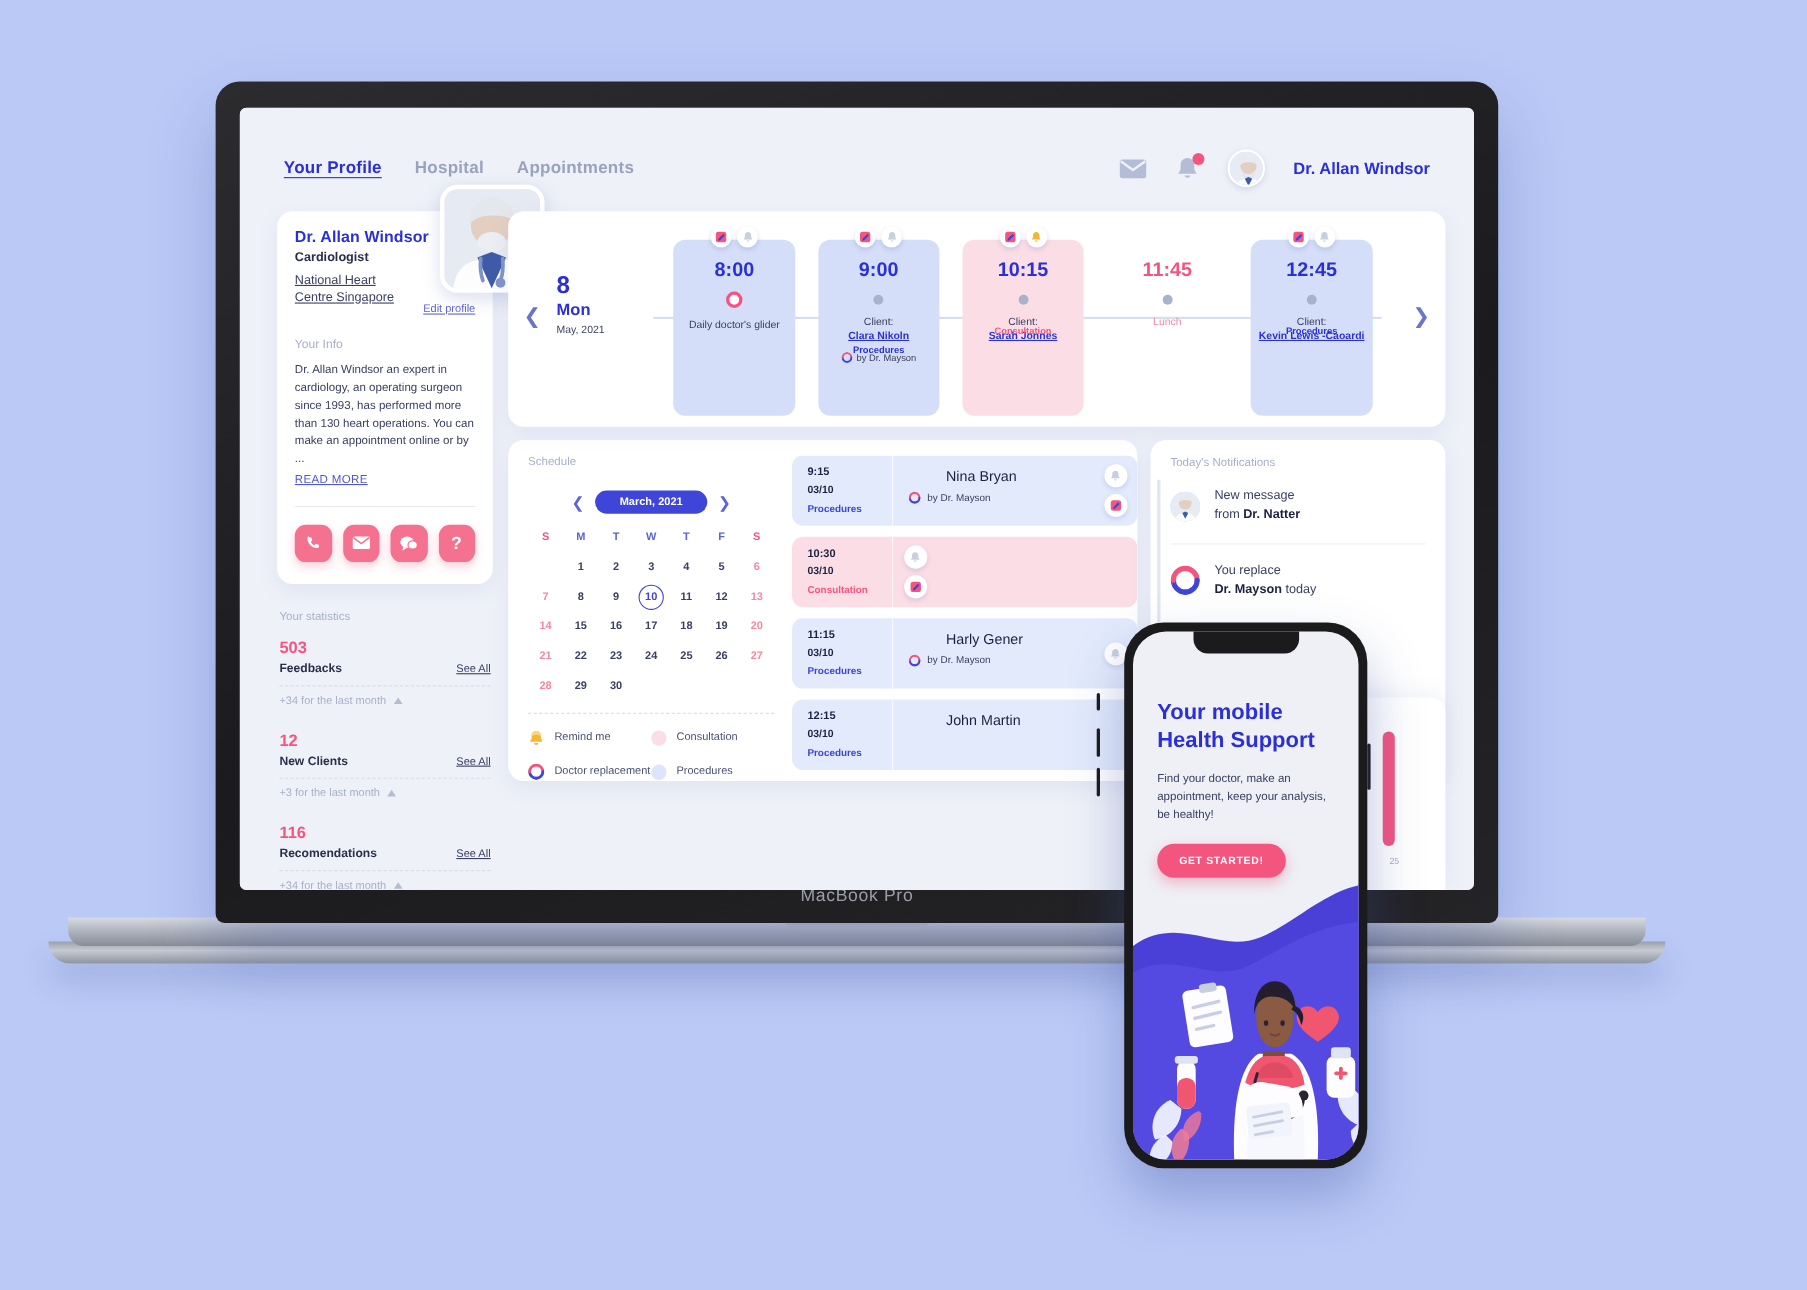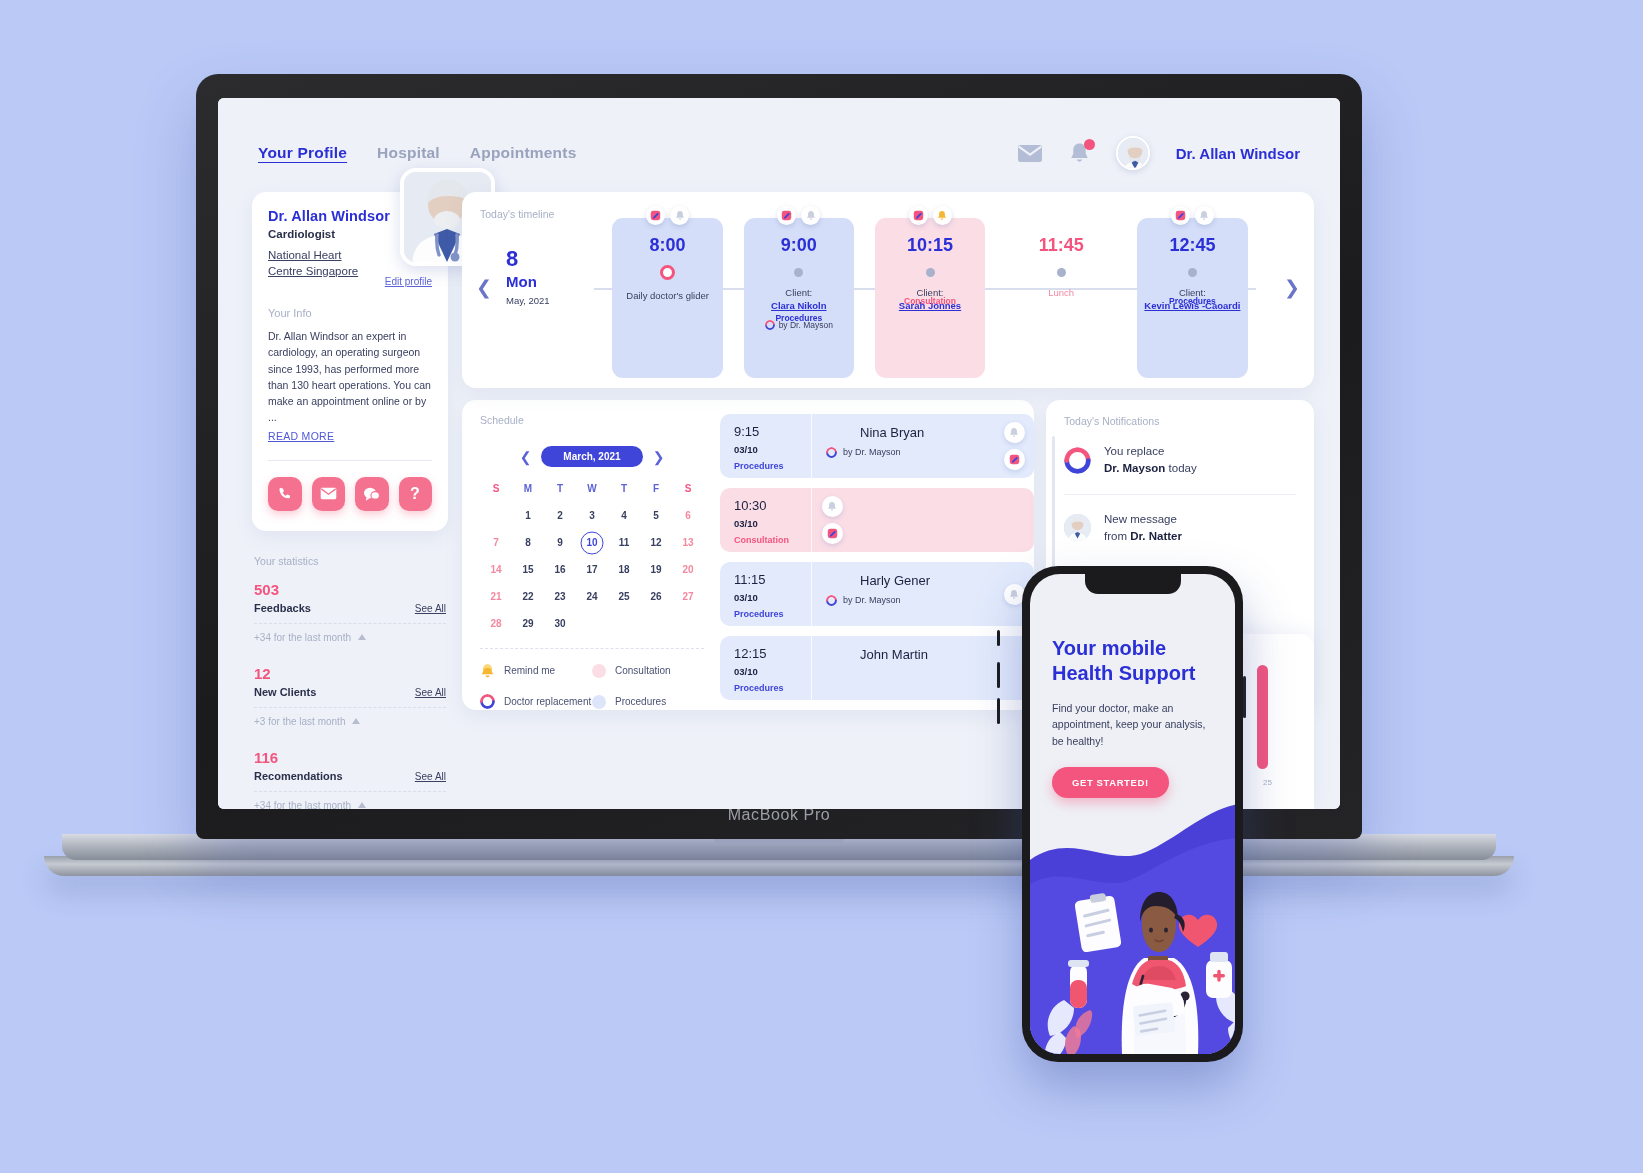--- a/index.html
+++ b/index.html
@@ -151,21 +151,21 @@
   .cal-sep { border-top: 1px dashed #dde1ec; margin-top: 14px; }
   .legend { display: grid; grid-template-columns: 1fr 1fr; row-gap: 16px; margin-top: 14px; }
   .leg { display: flex; align-items: center; gap: 9px; color: #4a5273; font-size: 10px; }
   .leg-sw { width: 14px; height: 14px; border-radius: 50%; }
   .leg-sw.cons { background: #fbdde6; } .leg-sw.proc { background: #dde5fa; }
 
   .sched-right { flex: 1; padding: 0 0 0 0; overflow: hidden; position: relative; }
   .appt { display: flex; border-radius: 10px; margin: 0 0 10px 0; height: 64px; align-items: stretch; overflow: hidden; }
   .appt.blue { background: #e2eafc; } .appt.pink { background: #fbdde6; }
   .appt-l { width: 92px; padding: 10px 0 0 14px; border-right: 1px solid rgba(255,255,255,.75); }
-  .appt-time { font-weight: 400; font-size: 13px; color: #1c2140; }
+  .appt-time { font-weight: 700; font-size: 10px; color: #1c2140; }
   .appt-date { font-weight: 700; font-size: 9.5px; color: #1c2140; margin-top: 5px; }
   .appt-tag { font-size: 9px; font-weight: 700; margin-top: 6px; }
   .appt-tag.blue { color: #3f45d8; } .appt-tag.pink { color: #f4557f; }
   .appt-r { flex: 1; padding: 11px 0 0 14px; }
   .appt-client { font-size: 13px; color: #1c2140; font-weight: 400; line-height: 1.2; margin-left: 34px; }
   .appt-by { display: flex; align-items: center; gap: 6px; color: #3a4060; font-size: 9px; margin-top: 6px; }
   .appt-btns { width: 40px; display: flex; flex-direction: column; align-items: center; justify-content: center; gap: 6px; }
   .rnd { width: 21px; height: 21px; border-radius: 50%; background: #fff; display: flex; align-items: center; justify-content: center; box-shadow: 0 2px 5px rgba(80,100,170,.2); font-size: 10px; cursor: pointer; }
 
   .notif-card { width: 268px; flex: none; background: #fff; border-radius: 14px; box-shadow: 0 6px 18px rgba(110,130,190,.10); padding: 15px 18px; position: relative; }
@@ -338,21 +338,20 @@
                     <span>+34 for the last month</span>
                     <span class="tri-up"></span>
                   </div>
                 </div>
               </div>
             </div>
 
             <div class="col-right">
 
               <div class="card timeline">
-                <div class="card-title">Today's timeline</div>
                 <div class="tl-arrow left">❮</div>
                 <div class="tl-arrow right">❯</div>
 
                 <div class="tl-date">
                   <div class="tl-day">8</div>
                   <div class="tl-dow">Mon</div>
                   <div class="tl-my">May, 2021</div>
                 </div>
 
                 <div class="tl-rail"></div>
@@ -672,45 +671,45 @@
                     </div>
 
                   </div>
                 </div>
 
                 <div class="notif-card">
                   <div class="card-title">Today's Notifications</div>
                   <div class="scrollbar"></div>
 
                   <div class="notif">
+                    <div class="notif-av">
+                      <svg width="27" height="27" viewBox="0 0 34 34">
+                        <rect width="34" height="34" fill="#e7ebf4"></rect>
+                        <path d="M5 34c1-7 5.5-10 12-10s11 3 12 10z" fill="#fbfcfe"></path>
+                        <circle cx="17" cy="13" r="7.4" fill="#e2cfc2"></circle>
+                        <path d="M9.4 12.4c0-5.2 3.3-8 7.6-8s7.6 2.6 7.6 7.6c-1.6-1.6-3.3-2.6-7.6-2.6-3.9 0-6.2 1.2-7.6 3z" fill="#e8eaee"></path>
+                        <path d="M13.6 24.4 17 31l3.4-6.6-3.4-1.6z" fill="#3f5ba8"></path>
+                      </svg>
+                    </div>
+                    <div class="notif-txt">
+                      <div>New message</div>
+                      <div>from <b>Dr. Natter</b></div>
+                    </div>
+                  </div>
+
+                  <div class="notif">
                     <svg width="27" height="27" viewBox="0 0 14 14">
                       <path d="M7 1.4a5.6 5.6 0 0 1 5.6 5.6" fill="none" stroke="#f4557f" stroke-width="2.4" stroke-linecap="round"></path>
                       <path d="M12.6 7A5.6 5.6 0 0 1 7 12.6" fill="none" stroke="#3f45d8" stroke-width="2.4" stroke-linecap="round"></path>
                       <path d="M7 12.6A5.6 5.6 0 0 1 1.4 7" fill="none" stroke="#3f45d8" stroke-width="2.4" stroke-linecap="round"></path>
                       <path d="M1.4 7A5.6 5.6 0 0 1 7 1.4" fill="none" stroke="#f4557f" stroke-width="2.4" stroke-linecap="round"></path>
                     </svg>
                     <div class="notif-txt">
                       <div>You replace</div>
                       <div><b>Dr. Mayson</b><span> today</span></div>
-                    </div>
-                  </div>
-
-                  <div class="notif">
-                    <div class="notif-av">
-                      <svg width="27" height="27" viewBox="0 0 34 34">
-                        <rect width="34" height="34" fill="#e7ebf4"></rect>
-                        <path d="M5 34c1-7 5.5-10 12-10s11 3 12 10z" fill="#fbfcfe"></path>
-                        <circle cx="17" cy="13" r="7.4" fill="#e2cfc2"></circle>
-                        <path d="M9.4 12.4c0-5.2 3.3-8 7.6-8s7.6 2.6 7.6 7.6c-1.6-1.6-3.3-2.6-7.6-2.6-3.9 0-6.2 1.2-7.6 3z" fill="#e8eaee"></path>
-                        <path d="M13.6 24.4 17 31l3.4-6.6-3.4-1.6z" fill="#3f5ba8"></path>
-                      </svg>
-                    </div>
-                    <div class="notif-txt">
-                      <div>New message</div>
-                      <div>from <b>Dr. Natter</b></div>
                     </div>
                   </div>
                 </div>
               </div>
             </div>
           </div>
 
           <div class="side-card">
             <div class="side-bar"></div>
             <div class="side-bar-lbl">25</div>

